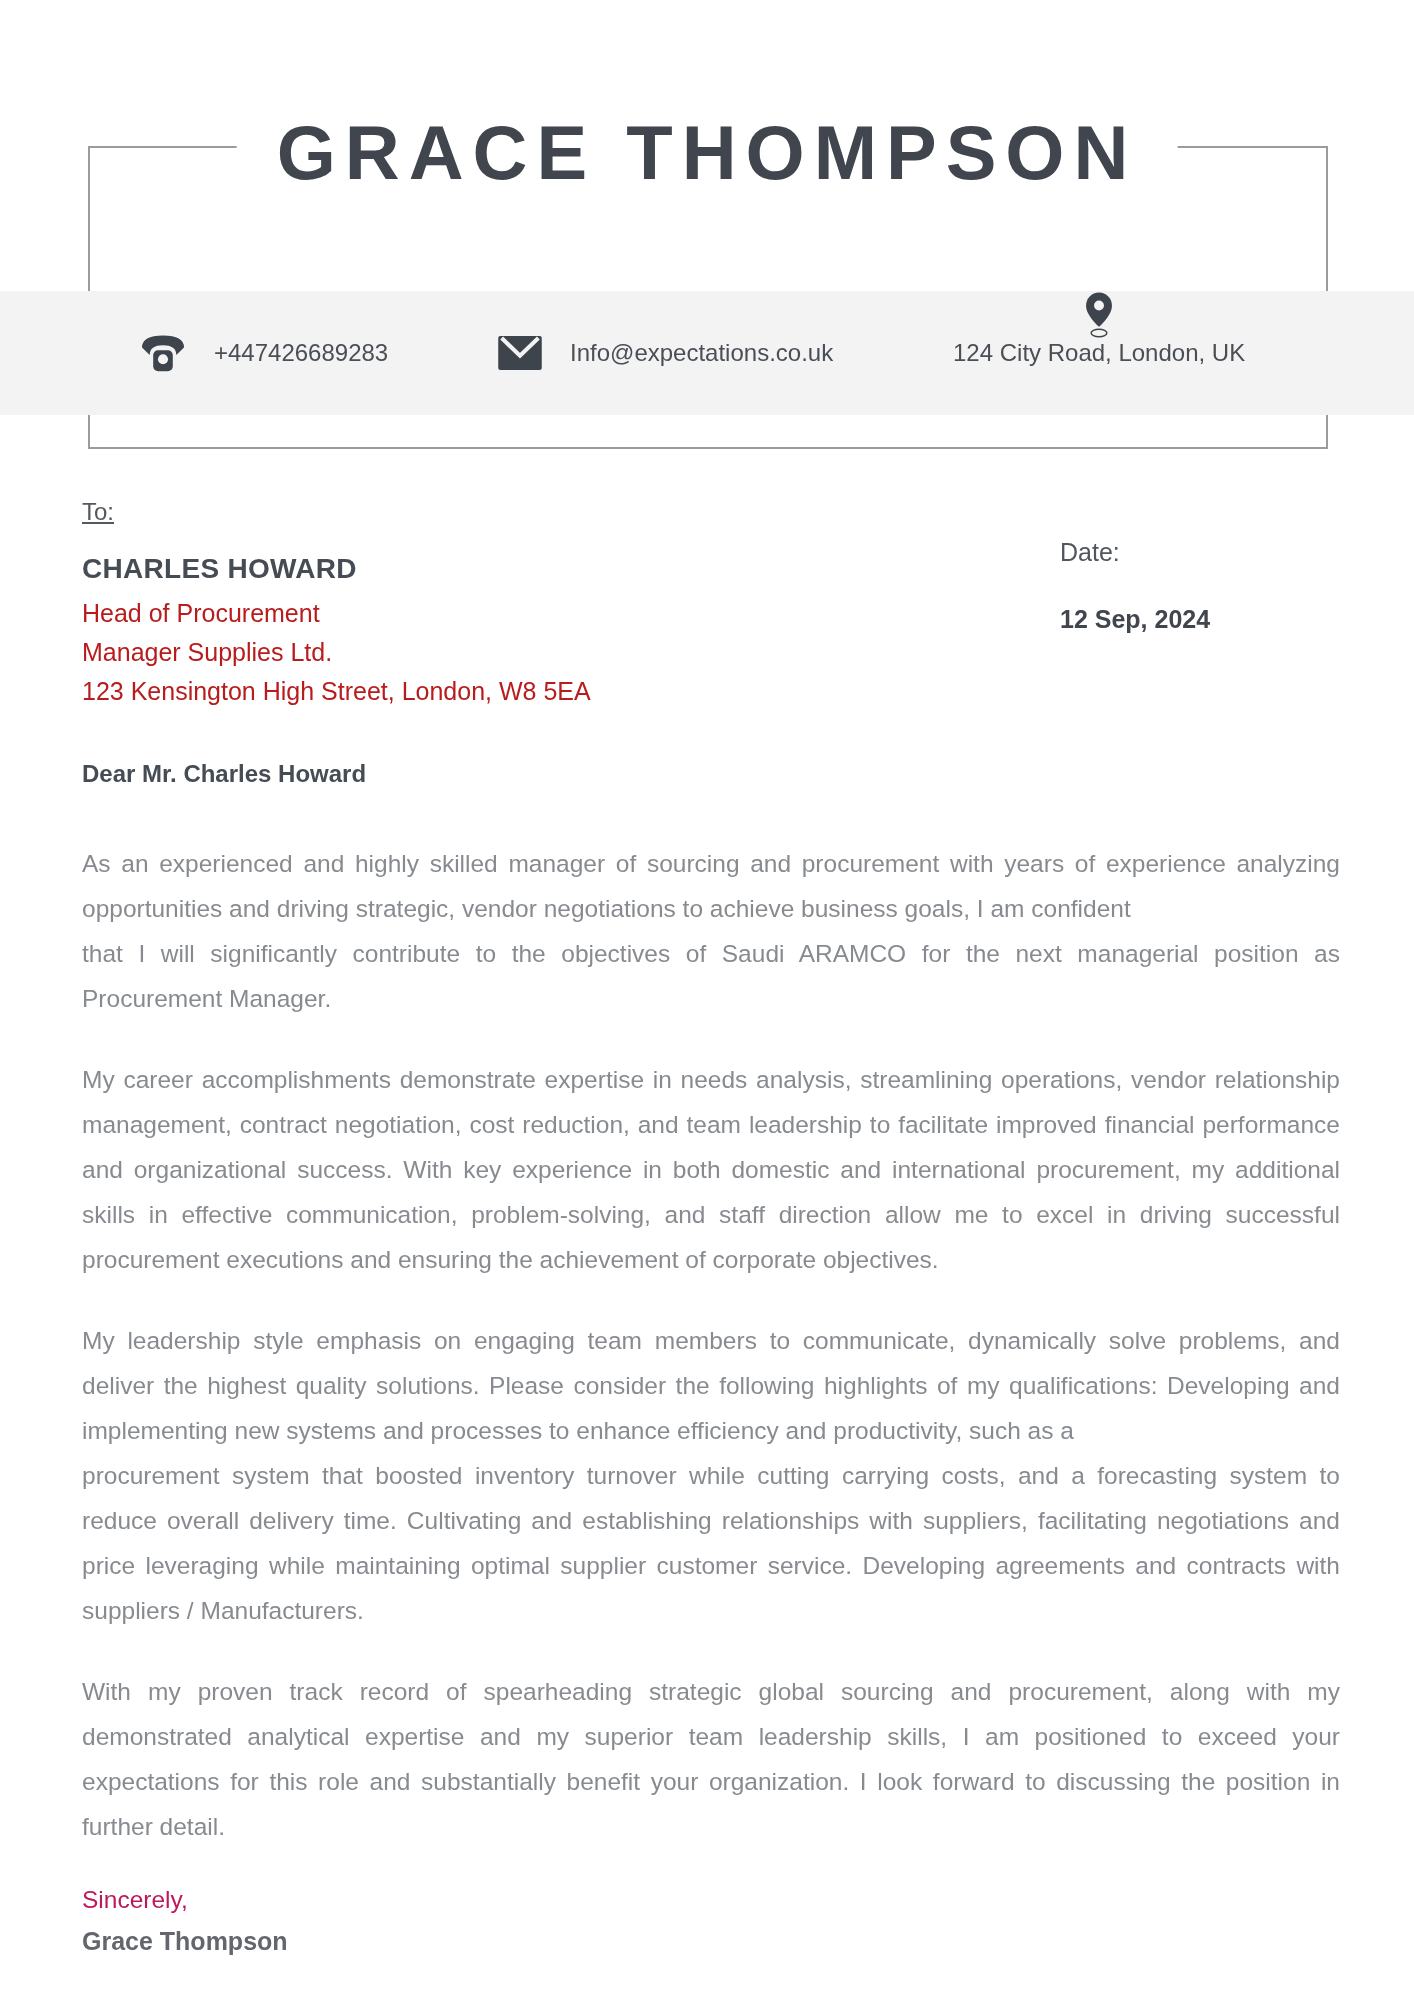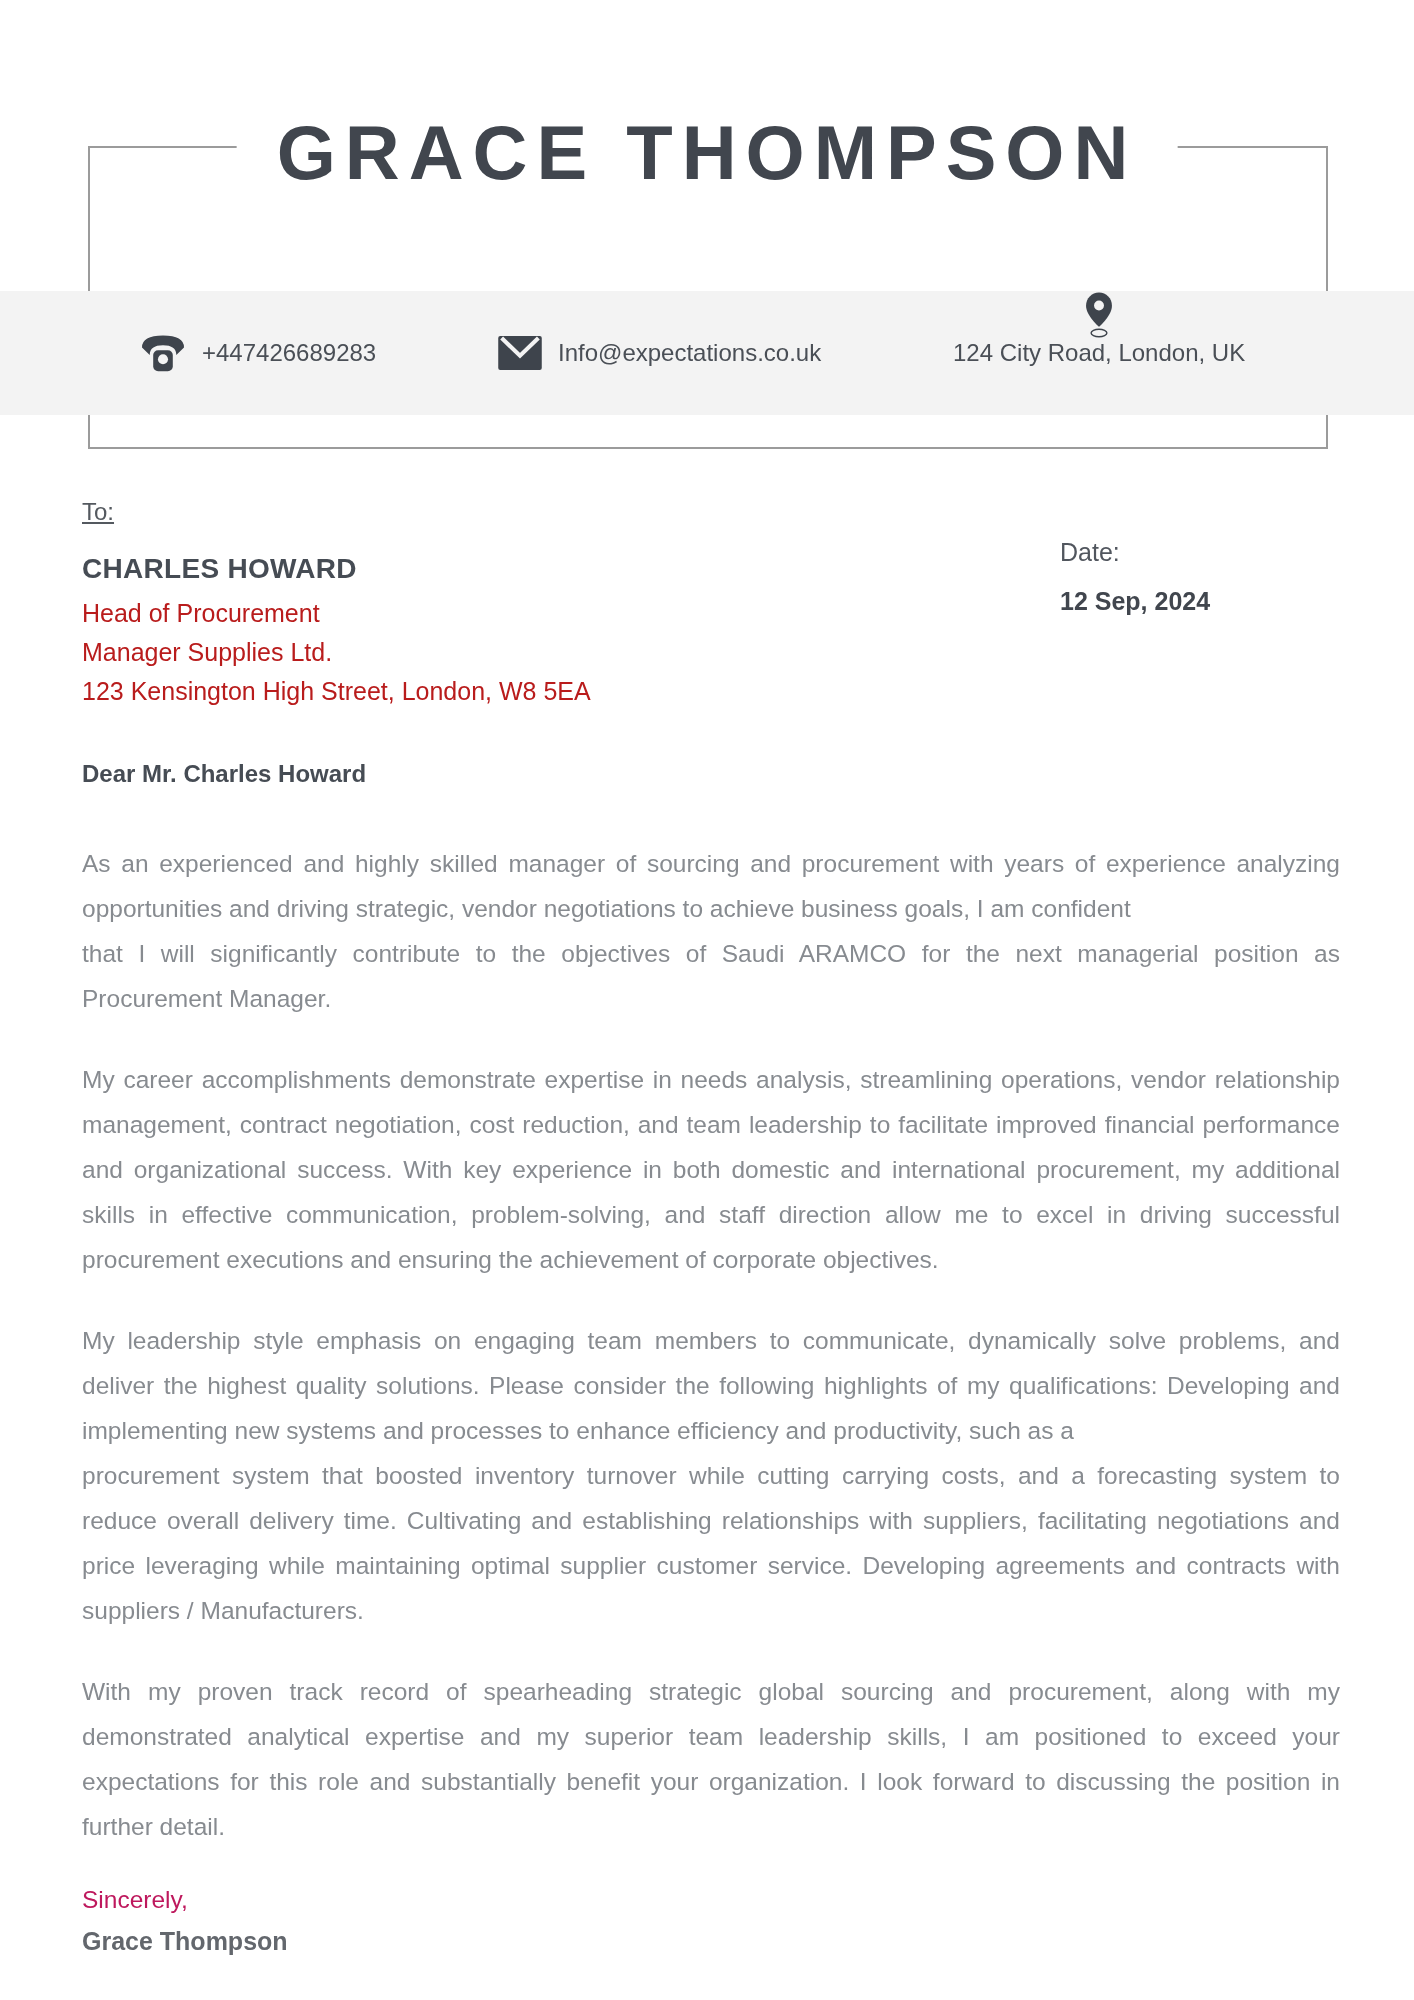--- a/index.html
+++ b/index.html
@@ -32,21 +32,21 @@
     height: 124px;
     background: #f3f3f3;
     z-index: 2;
   }
   .band-item {
     position: absolute;
     top: 0;
     height: 124px;
     display: flex;
     align-items: center;
-    column-gap: 16px;
+    column-gap: 28px;
   }
   .band-item.phone    { left: 140px; }
   .band-item.email    { left: 498px; }
   .band-item.location { left: 953px; flex-direction: column; }
   .band-text { font-size: 24px; color: #4a4f56; }
   .band-icon svg { display: block; }
 
   
   .title-block {
     position: absolute;
@@ -70,21 +70,21 @@
   .tagline {
     font-size: 26px;
     letter-spacing: 21px;
     color: #51565e;
     margin-top: 8px;
   }
 
   
   .date-block { position: absolute; left: 1060px; top: 538px; z-index: 1; }
   .date-label { font-size: 25px; color: #51565e; }
-  .date-value { font-size: 25px; font-weight: bold; color: #41464e; margin-top: 20px; }
+  .date-value { font-size: 25px; font-weight: bold; color: #41464e; margin-top: 38px; }
 
   
   .letter { position: absolute; left: 82px; top: 498px; width: 1258px; z-index: 1; }
   .to-label { font-size: 24px; color: #54595f; line-height: 28px; text-decoration: underline; }
   .recipient-name {
     margin-top: 26px;
     font-size: 28px;
     font-weight: bold;
     letter-spacing: 0.3px;
     color: #464c54;

